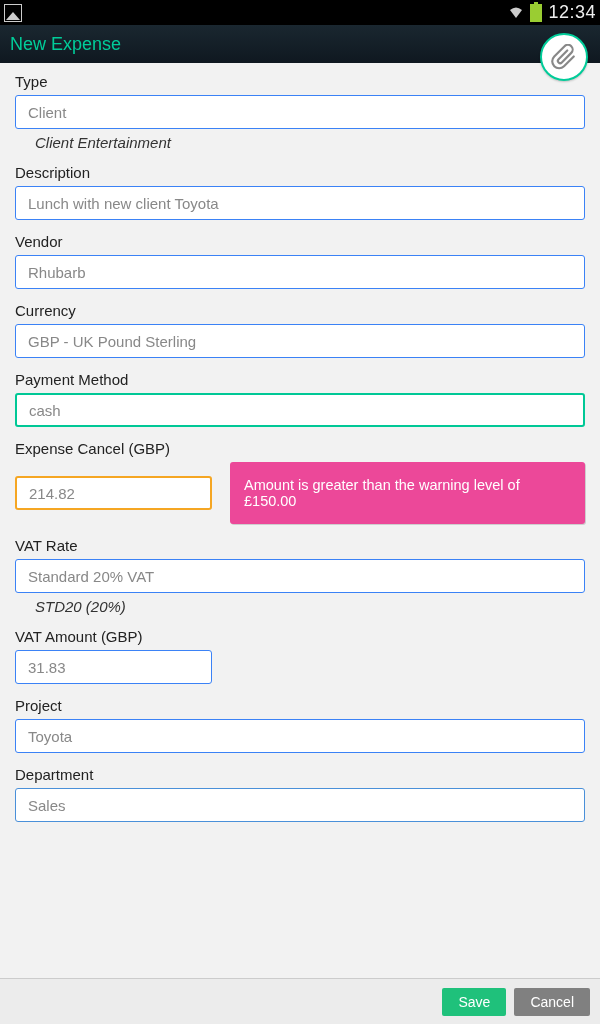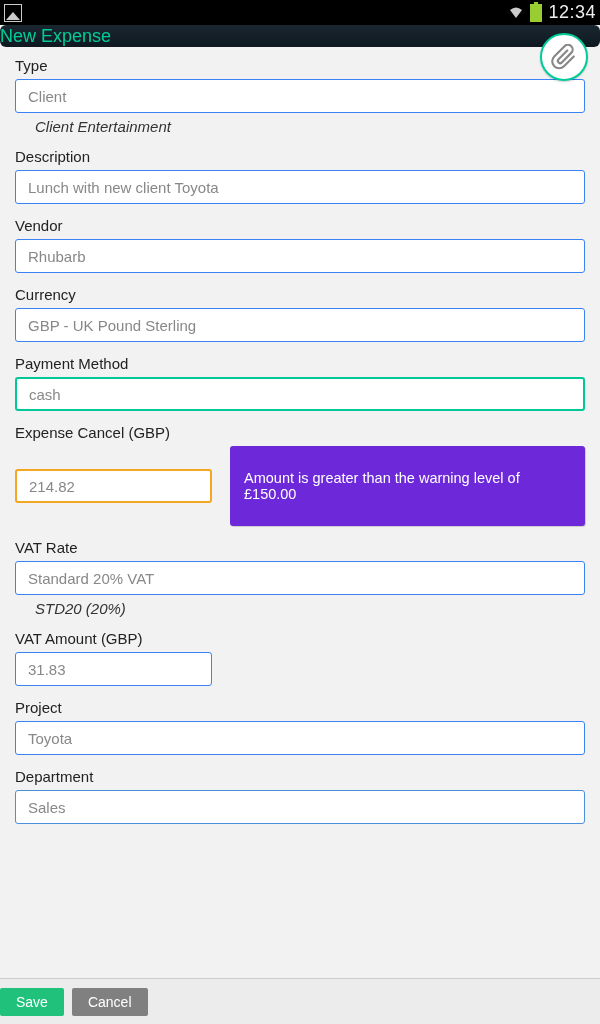--- a/index.html
+++ b/index.html
@@ -25,28 +25,28 @@
   .status-right { display: flex; align-items: center; gap: 6px; }
   .pic-icon { width: 18px; height: 18px; border: 1px solid #ccc; position: relative; }
   .pic-icon::before { content: ""; position: absolute; bottom: 1px; left: 1px; width: 0; height: 0; border-left: 7px solid transparent; border-right: 7px solid transparent; border-bottom: 8px solid #ccc; }
   .wifi-icon { width: 16px; height: 14px; position: relative; }
   .wifi-icon svg { display: block; }
   .battery { width: 12px; height: 18px; border: 1px solid #9acd32; background: #9acd32; position: relative; }
   .battery::before { content: ""; position: absolute; top: -3px; left: 3px; width: 4px; height: 2px; background: #9acd32; }
   .clock { font-size: 18px; color: #eee; letter-spacing: 0.5px; }
 
   .title-bar {
-    height: 22px;
+    height: 38px;
     background: linear-gradient(#1a2730, #0f1820);
     color: #00cc99;
     display: flex;
     align-items: center;
+    padding-left: 10px;
     font-size: 18px;
     position: relative;
-    border-radius: 6px;
   }
   .attach-btn {
     position: absolute;
     right: 12px;
     top: 8px;
     width: 48px;
     height: 48px;
     border-radius: 50%;
     background: #fff;
     border: 2px solid #00cc99;
@@ -99,43 +99,43 @@
     font-size: 15px;
     color: #333;
     padding: 5px 0 0 20px;
   }
   .amount-row {
     display: flex;
     align-items: center;
     gap: 18px;
   }
   .warning-badge {
-    background: #6d28d9;
+    background: #ec4899;
     color: #fff;
-    padding: 24px 14px;
+    padding: 15px 14px;
     border-radius: 3px;
     font-size: 14.5px;
     font-weight: 500;
     box-shadow: 1px 1px 0 rgba(0,0,0,0.15);
   }
   .checkbox {
     width: 16px;
     height: 16px;
   }
 
   .footer-bar {
     position: absolute;
     bottom: 0;
     left: 0;
     right: 0;
     height: 46px;
     background: #ececec;
     border-top: 1px solid #ccc;
     display: flex;
-    justify-content: flex-start;
+    justify-content: flex-end;
     align-items: center;
     padding-right: 10px;
     gap: 8px;
   }
   .btn {
     height: 28px;
     padding: 0 16px;
     border: none;
     border-radius: 2px;
     font-size: 14px;

